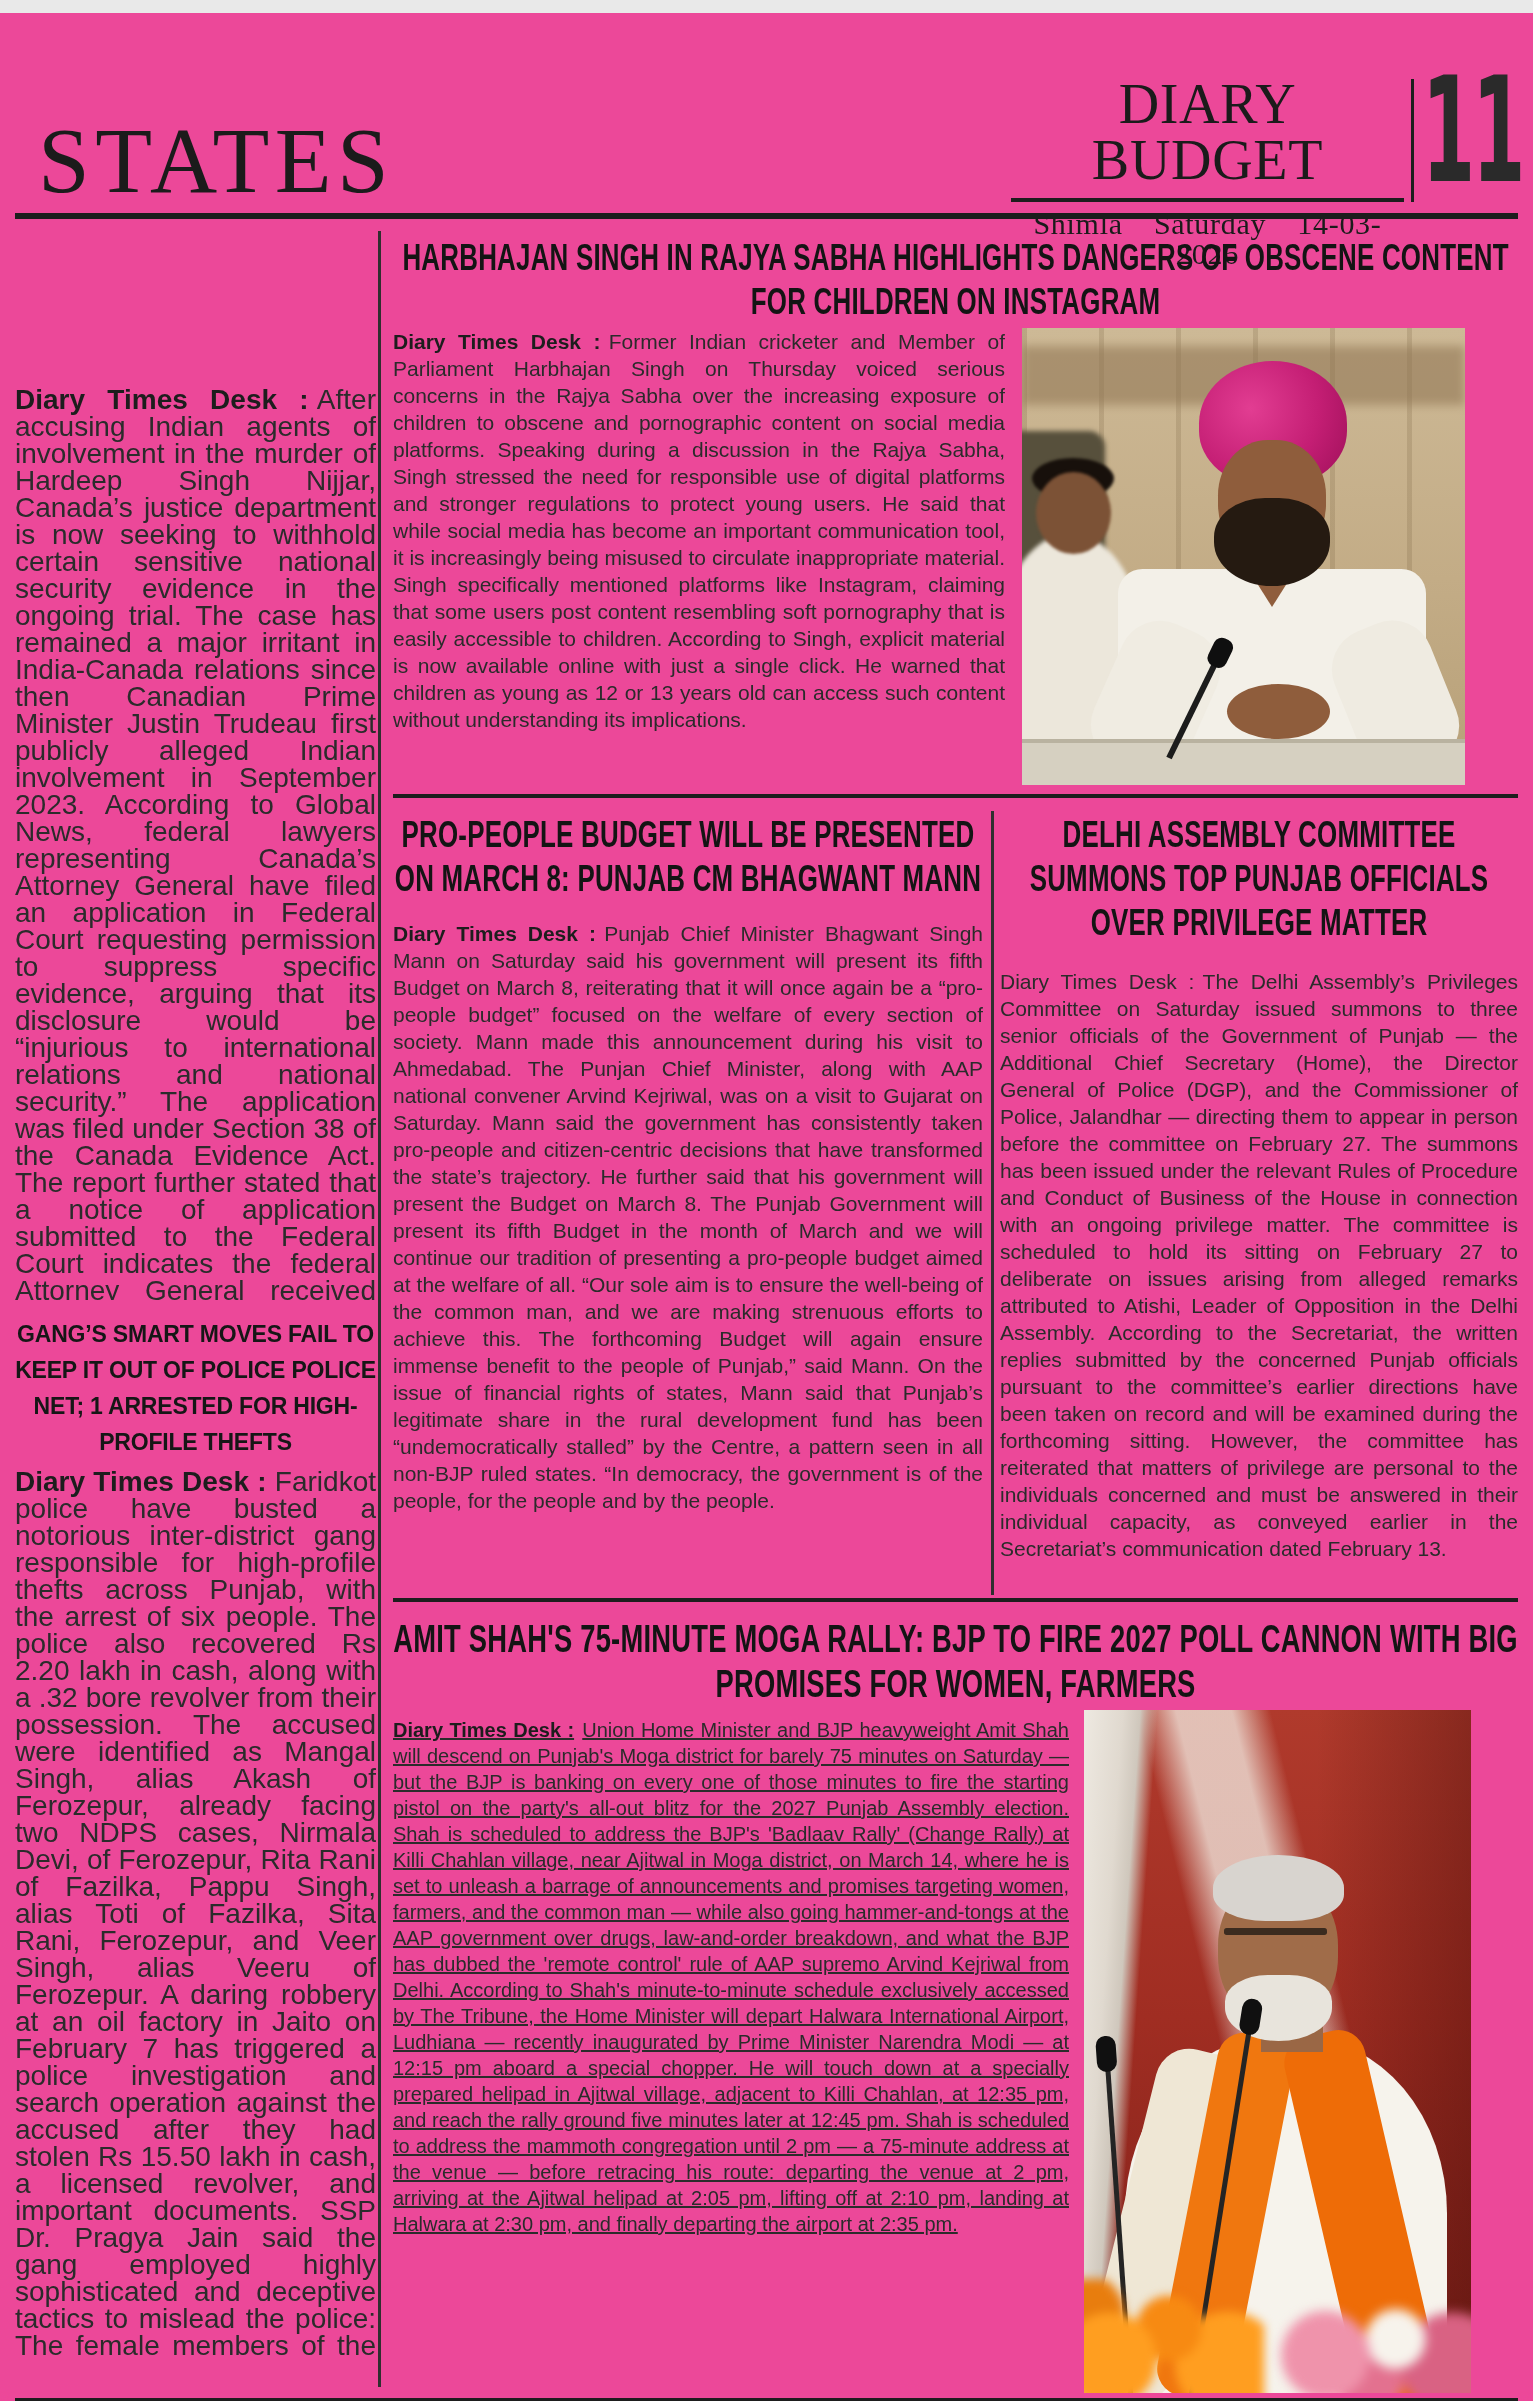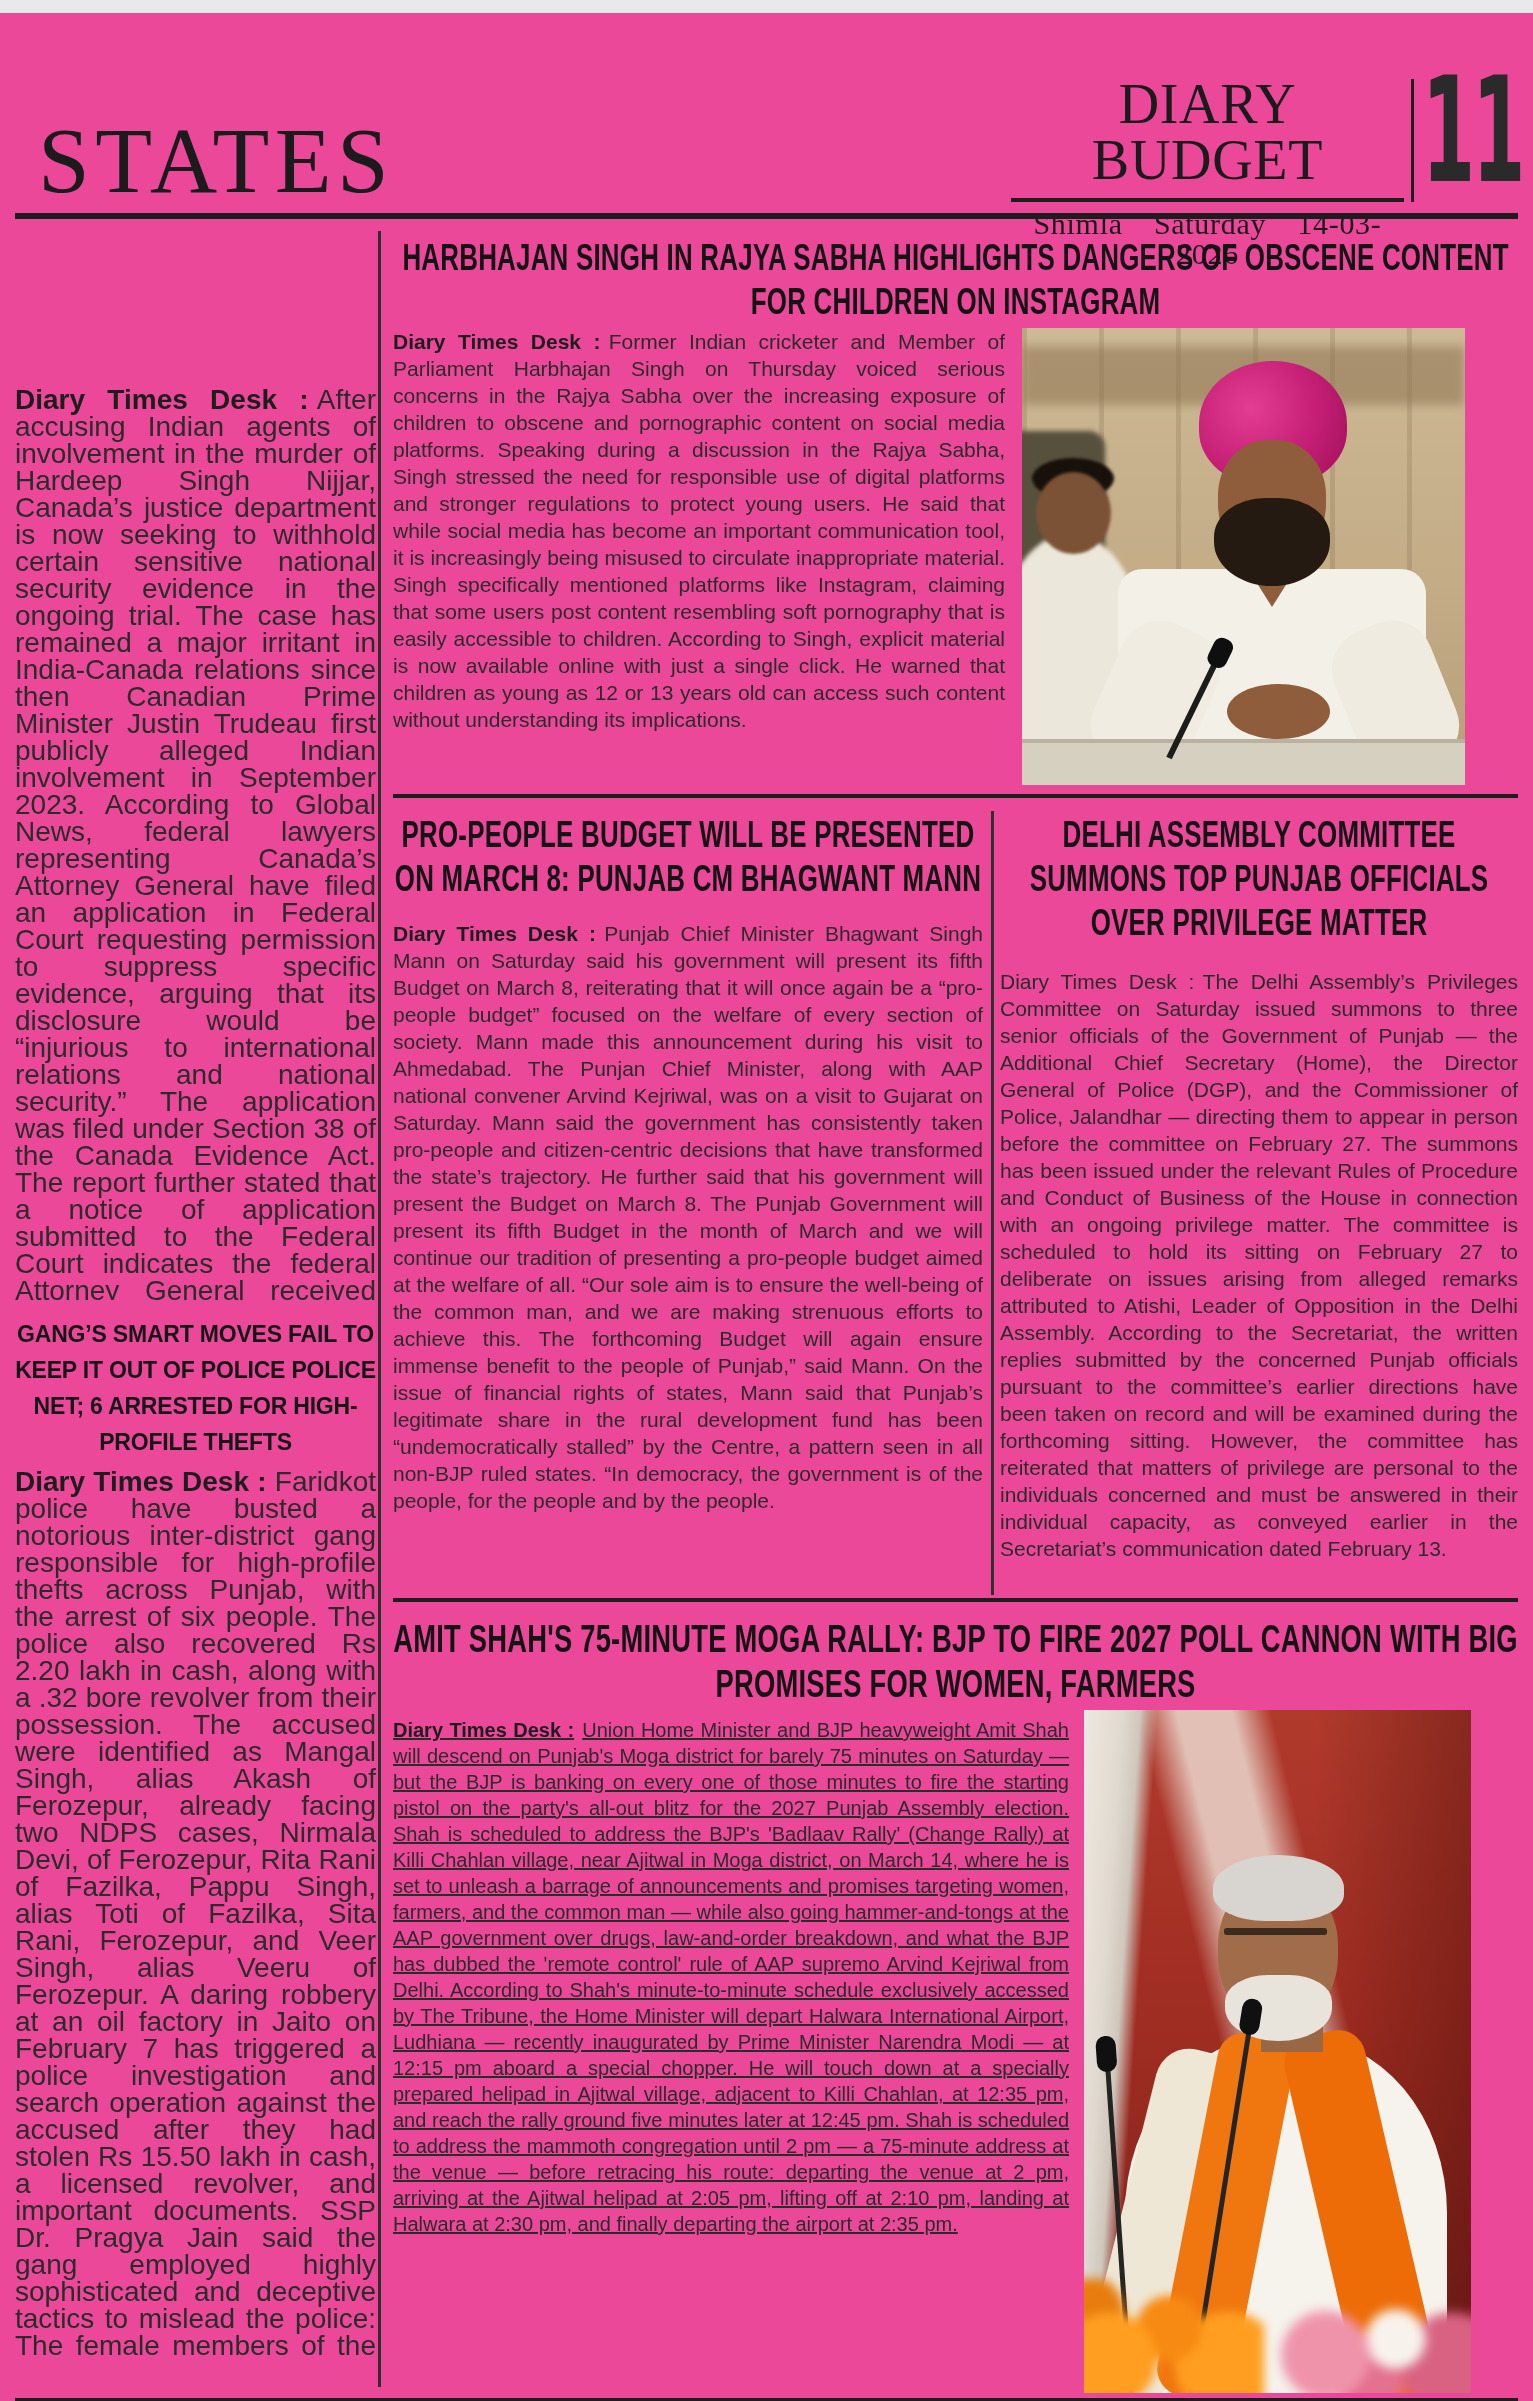--- a/index.html
+++ b/index.html
@@ -105,21 +105,21 @@
   <div class="abs vbar" style="left:1411px;top:66px;height:123px;"></div>
   <div class="abs pagenum" style="left:1422px;top:44px;">11</div>
 
   <div class="abs rule-h" style="left:15px;top:200px;width:1503px;height:6.2px;"></div>
 
 
   <div class="abs body-text b-left" style="left:15px;top:373px;width:361px;height:914px;">
     <span class="desk">Diary Times Desk :</span><span>After accusing Indian agents of involvement in the murder of Hardeep Singh Nijjar, Canada’s justice department is now seeking to withhold certain sensitive national security evidence in the ongoing trial. The case has remained a major irritant in India-Canada relations since then Canadian Prime Minister Justin Trudeau first publicly alleged Indian involvement in September 2023. According to Global News, federal lawyers representing Canada’s Attorney General have filed an application in Federal Court requesting permission to suppress specific evidence, arguing that its disclosure would be “injurious to international relations and national security.” The application was filed under Section 38 of the Canada Evidence Act. The report further stated that a notice of application submitted to the Federal Court indicates the federal Attorney General received four notices during 2024 and 2025 flagging sensitive or potentially injurious information related to the case.</span>
   </div>
 
-  <div class="abs t-left" style="left:15px;top:1303px;width:361px;">GANG’S SMART MOVES FAIL TO KEEP IT OUT OF POLICE POLICE NET; 6 ARRESTED FOR HIGH-PROFILE THEFTS</div>
+  <div class="abs t-left" style="left:15px;top:1303px;width:361px;">GANG’S SMART MOVES FAIL TO KEEP IT OUT OF POLICE POLICE NET; 1 ARRESTED FOR HIGH-PROFILE THEFTS</div>
 
   <div class="abs body-text b-left" style="left:15px;top:1455px;width:361px;height:894px;">
     <span class="desk">Diary Times Desk :</span><span>Faridkot police have busted a notorious inter-district gang responsible for high-profile thefts across Punjab, with the arrest of six people. The police also recovered Rs 2.20 lakh in cash, along with a .32 bore revolver from their possession. The accused were identified as Mangal Singh, alias Akash of Ferozepur, already facing two NDPS cases, Nirmala Devi, of Ferozepur, Rita Rani of Fazilka, Pappu Singh, alias Toti of Fazilka, Sita Rani, Ferozepur, and Veer Singh, alias Veeru of Ferozepur. A daring robbery at an oil factory in Jaito on February 7 has triggered a police investigation and search operation against the accused after they had stolen Rs 15.50 lakh in cash, a licensed revolver, and important documents. SSP Dr. Pragya Jain said the gang employed highly sophisticated and deceptive tactics to mislead the police: The female members of the gang would conduct "recce" (spying) during the day at factories, shops, and houses to identify targets.</span>
   </div>
 
   <div class="abs rule-v" style="left:378px;top:218px;width:2.7px;height:2156px;"></div>
 
   <div class="abs t-cond-box" style="left:393px;top:223px;width:1125px;">
     <div class="t-cond t-52">HARBHAJAN SINGH IN RAJYA SABHA HIGHLIGHTS DANGERS OF OBSCENE CONTENT FOR CHILDREN ON INSTAGRAM</div>
   </div>

